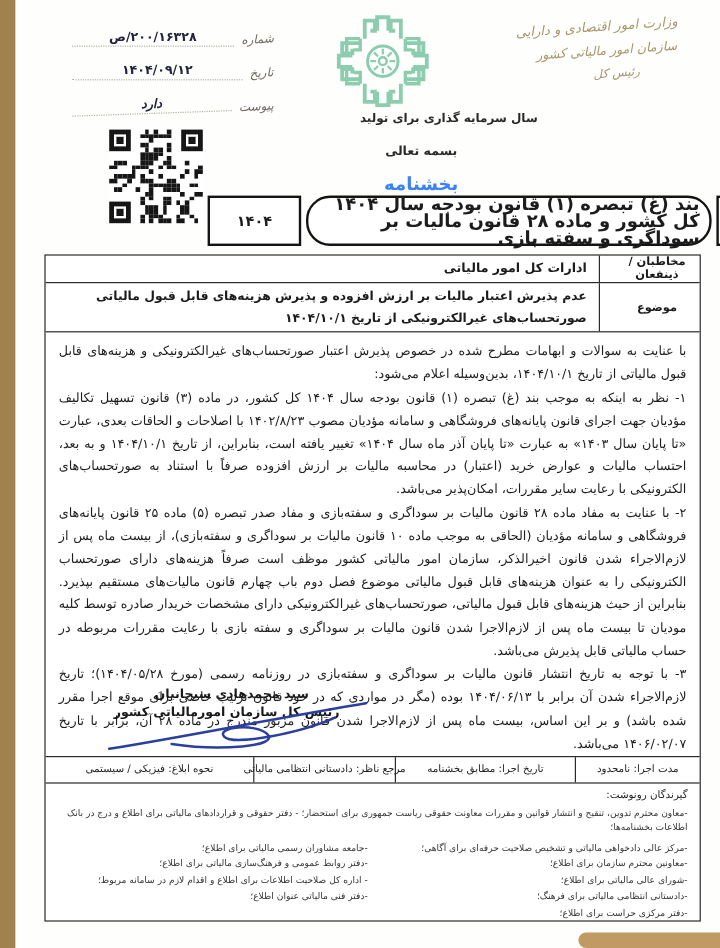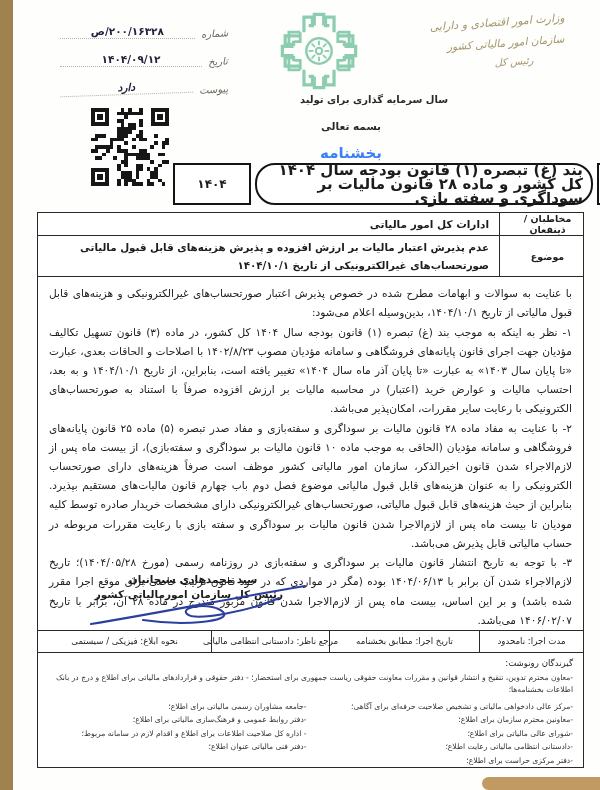--- a/index.html
+++ b/index.html
@@ -682,21 +682,21 @@
     </div>
 
     <div class="cc">
       <div class="cc-head">گیرندگان رونوشت:</div>
       <div class="cc-line">-معاون محترم تدوین، تنقیح و انتشار قوانین و مقررات معاونت حقوقی ریاست جمهوری برای استحضار؛   - دفتر حقوقی و قراردادهای مالیاتی برای اطلاع و درج در بانک اطلاعات بخشنامه‌ها؛</div>
       <div class="cc-cols">
         <div class="cc-col right">
           <div class="cc-item">-مرکز عالی دادخواهی مالیاتی و تشخیص صلاحیت حرفه‌ای برای آگاهی؛</div>
           <div class="cc-item">-معاونین محترم سازمان برای اطلاع؛</div>
           <div class="cc-item">-شورای عالی مالیاتی برای اطلاع؛</div>
-          <div class="cc-item">-دادستانی انتظامی مالیاتی رعایت اطلاع؛</div>
+          <div class="cc-item">-دادستانی انتظامی مالیاتی برای فرهنگ؛</div>
           <div class="cc-item">-دفتر مرکزی حراست برای اطلاع؛</div>
         </div>
         <div class="cc-col left">
           <div class="cc-item">-جامعه مشاوران رسمی مالیاتی برای اطلاع؛</div>
           <div class="cc-item">-دفتر روابط عمومی و فرهنگ‌سازی مالیاتی برای اطلاع؛</div>
           <div class="cc-item">- اداره کل صلاحیت اطلاعات برای اطلاع و اقدام لازم در سامانه مربوط؛</div>
           <div class="cc-item">-دفتر فنی مالیاتی عنوان اطلاع؛</div>
         </div>
       </div>
     </div>

